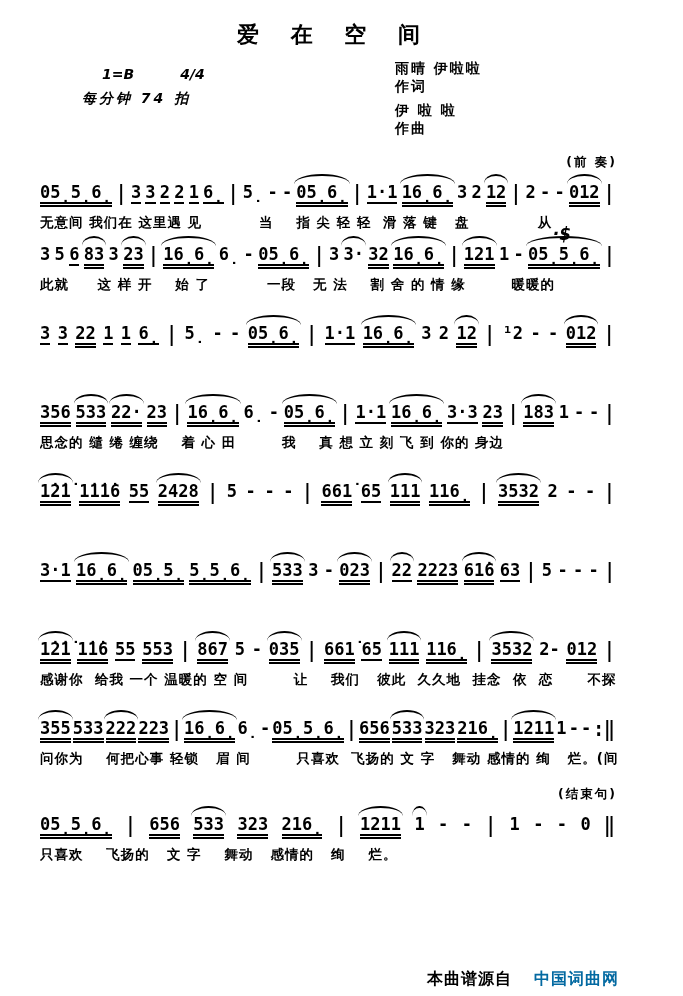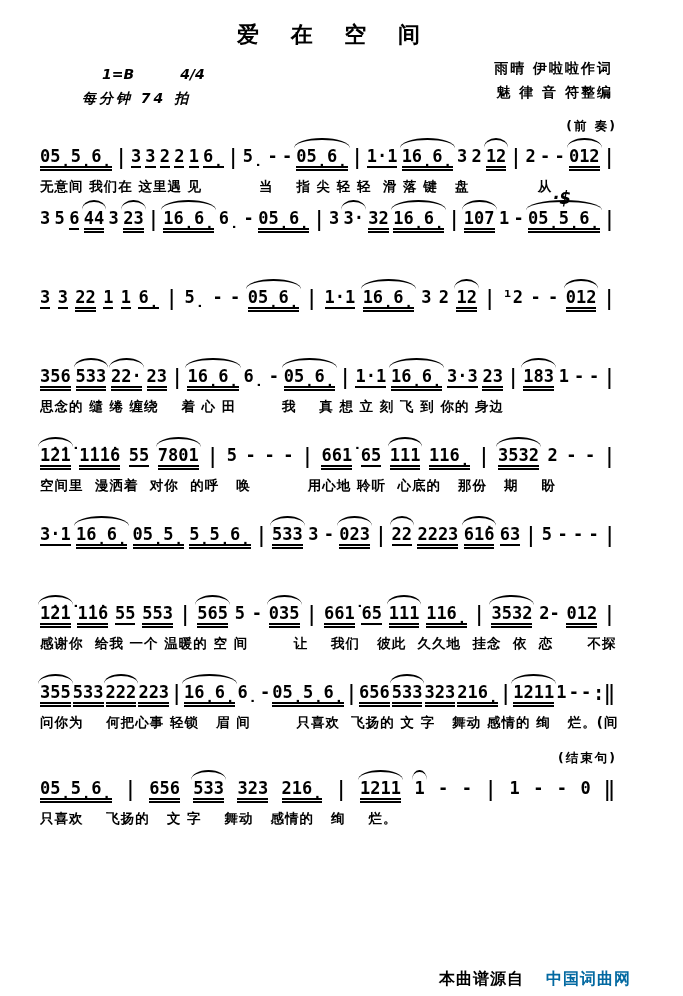--- a/index.html
+++ b/index.html
@@ -15,21 +15,21 @@
   .title {
     text-align: center; font-size: 22px; font-weight: bold;
     letter-spacing: 12px; margin: 8px 0 10px 12px; white-space: pre;
   }
 
   .meta-row { display: flex; justify-content: space-between; align-items: flex-start; }
   .keytime { margin-left: 42px; font-size: 14px; font-weight: bold; margin-top: 6px; font-style: italic; }
   .key-line { display: flex; gap: 46px; margin-left: 20px; }
   .tempo-line { margin-top: 8px; letter-spacing: 3px; }
   .credits { width: 218px; font-size: 14px; font-weight: bold; margin-right: 4px; }
-  .credit-row { display: flex; justify-content: flex-end; margin-bottom: 6px; letter-spacing: 2px; }
+  .credit-row { display: flex; justify-content: flex-start; margin-bottom: 6px; letter-spacing: 2px; flex-direction: column; }
 
   .score { margin-top: 10px; }
   .score-line { position: relative; height: 79px; }
   .line-label { font-size: 12.5px; font-weight: bold; letter-spacing: 2px; text-align: right; }
   .notation {
     display: flex; justify-content: space-between; align-items: flex-start;
     font-family: "DejaVu Sans Mono", monospace; font-weight: bold;
     font-size: 17px; padding: 13px 2px 3px 0; line-height: 1.05;
   }
   .tok { position: relative; white-space: nowrap; }
@@ -44,21 +44,21 @@
   .lyrics {
     font-size: 13.5px; font-weight: bold; white-space: pre;
     margin-top: 4px; letter-spacing: 1px; overflow: hidden;
   }
   .segno {
     position: absolute; top: -9px; right: 46px;
     font-style: italic; font-weight: bold; font-size: 17px;
   }
 
   .footer {
-    position: absolute; bottom: 6px; right: 22px;
+    position: absolute; bottom: 6px; right: 34px;
     font-size: 16px; font-weight: bold; letter-spacing: 1px;
     display: flex; gap: 22px; margin-left: 48px;
   }
   .brand { text-decoration: none; }
 </style>
 </head>
 <body>
 
 <div class="page">
 
@@ -71,22 +71,22 @@
         <span>4/4</span>
       </div>
       <div class="tempo-line">每分钟 74 拍</div>
     </div>
     <div class="credits">
       <div class="credit-row">
         <span>雨晴 伊啦啦</span>
         <span>作词</span>
       </div>
       <div class="credit-row">
-        <span>魅 律 音 符</span>
-        <span>整编</span>
+        <span>伊  啦  啦</span>
+        <span>作曲</span>
       </div>
     </div>
   </div>
 
   <div class="score">
       <div class="score-line">
         <div class="line-label">(前 奏)</div>
         <div class="notation">
           <span class="tok u2">05̣5̣6̣</span>
           <span class="tok bar">|</span>
@@ -115,40 +115,41 @@
           <span class="tok bar">|</span>
         </div>
         <div class="lyrics">无意间 我们在 这里遇 见          当    指 尖 轻 轻  滑 落 键   盘            从</div>
       </div>
       <div class="score-line">
         <span class="segno">·$</span>
         <div class="notation">
           <span class="tok">3</span>
           <span class="tok">5</span>
           <span class="tok u1">6</span>
-          <span class="tok u2 arc">44</span>
+          <span class="tok u2 arc">83</span>
           <span class="tok">3</span>
           <span class="tok u2 arc">23</span>
           <span class="tok bar">|</span>
           <span class="tok u2 arc">16̣6̣</span>
           <span class="tok">6̣</span>
           <span class="tok">-</span>
           <span class="tok u2">05̣6̣</span>
           <span class="tok bar">|</span>
           <span class="tok">3</span>
           <span class="tok arc">3·</span>
           <span class="tok u2">32</span>
           <span class="tok u2 arc">16̣6̣</span>
           <span class="tok bar">|</span>
-          <span class="tok u2 arc">107</span>
+          <span class="tok u2 arc">121</span>
           <span class="tok">1</span>
           <span class="tok">-</span>
           <span class="tok u2 arc">05̣5̣6̣</span>
           <span class="tok bar">|</span>
         </div>
+        <div class="lyrics">此就     这 样 开    始 了          一段   无 法    割 舍 的 情 缘        暖暖的</div>
       </div>
       <div class="score-line">
         <div class="notation">
           <span class="tok u1">3</span>
           <span class="tok u1">3</span>
           <span class="tok u2">22</span>
           <span class="tok u1">1</span>
           <span class="tok u1">1</span>
           <span class="tok u1">6̣</span>
           <span class="tok bar">|</span>
@@ -193,39 +194,38 @@
           <span class="tok">-</span>
           <span class="tok bar">|</span>
         </div>
         <div class="lyrics">思念的 缱 绻 缠绕    着 心 田        我    真 想 立 刻 飞 到 你的 身边</div>
       </div>
       <div class="score-line">
         <div class="notation">
           <span class="tok u2 arc">1̇2̇1̇</span>
           <span class="tok u2">1̇1̇1̇6</span>
           <span class="tok u1">55</span>
-          <span class="tok u2 arc">7801</span>
+          <span class="tok u2 arc">2428</span>
           <span class="tok bar">|</span>
           <span class="tok">5</span>
           <span class="tok">-</span>
           <span class="tok">-</span>
           <span class="tok">-</span>
           <span class="tok bar">|</span>
           <span class="tok u2">661̇</span>
           <span class="tok u1">65</span>
           <span class="tok u2 arc">111</span>
           <span class="tok u2">116̣</span>
           <span class="tok bar">|</span>
           <span class="tok u2 arc">3532</span>
           <span class="tok">2</span>
           <span class="tok">-</span>
           <span class="tok">-</span>
           <span class="tok bar">|</span>
         </div>
-        <div class="lyrics">空间里  漫洒着  对你  的呼   唤          用心地 聆听  心底的   那份   期    盼</div>
       </div>
       <div class="score-line">
         <div class="notation">
           <span class="tok u1">3·1</span>
           <span class="tok u2 arc">16̣6̣</span>
           <span class="tok u2">05̣5̣</span>
           <span class="tok u2">5̣5̣6̣</span>
           <span class="tok bar">|</span>
           <span class="tok u2 arc">533</span>
           <span class="tok">3</span>
@@ -244,21 +244,21 @@
           <span class="tok bar">|</span>
         </div>
       </div>
       <div class="score-line">
         <div class="notation">
           <span class="tok u2 arc">1̇2̇1̇</span>
           <span class="tok u2">1̇1̇6</span>
           <span class="tok u1">55</span>
           <span class="tok u2">553</span>
           <span class="tok bar">|</span>
-          <span class="tok u2 arc">565</span>
+          <span class="tok u2 arc">867</span>
           <span class="tok">5</span>
           <span class="tok">-</span>
           <span class="tok u2 arc">035</span>
           <span class="tok bar">|</span>
           <span class="tok u2">661̇</span>
           <span class="tok u1">65</span>
           <span class="tok u2 arc">111</span>
           <span class="tok u2">116̣</span>
           <span class="tok bar">|</span>
           <span class="tok u2 arc">3532</span>

